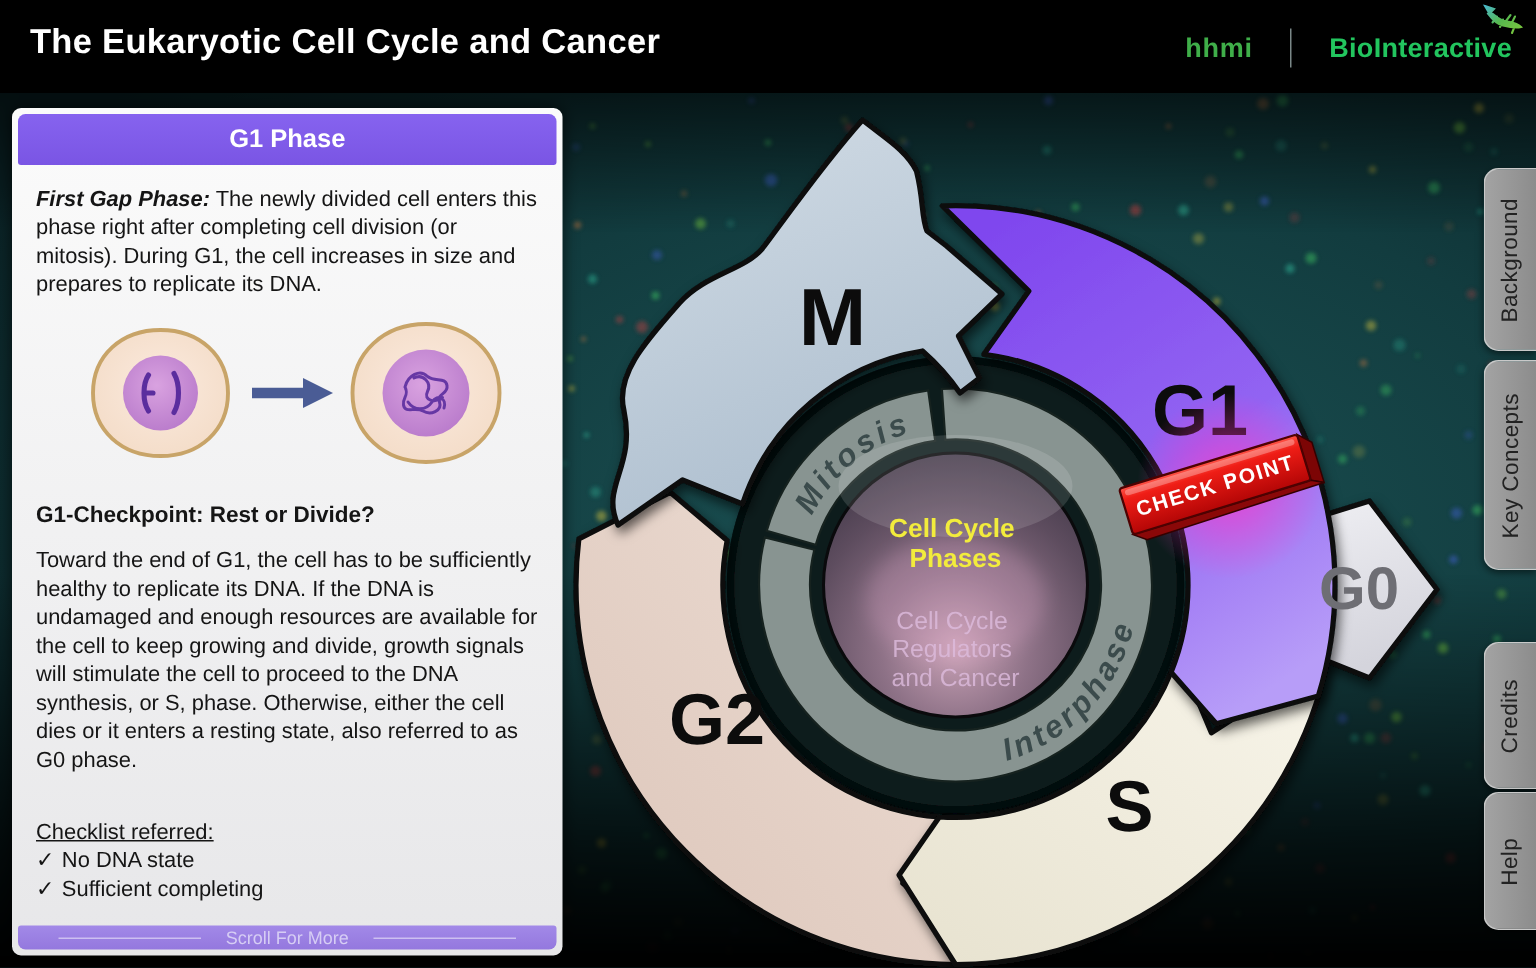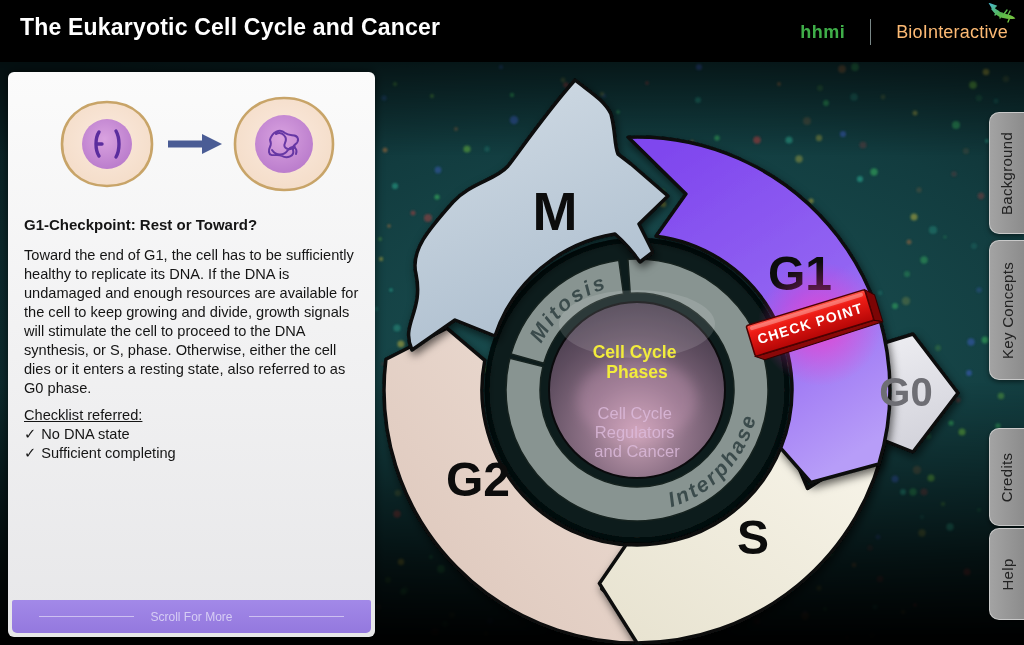--- a/index.html
+++ b/index.html
@@ -3,36 +3,36 @@
 <meta charset="utf-8">
 <style>
   html,body{margin:0;padding:0;background:#000;}
   body{width:1024px;height:645px;overflow:hidden;font-family:"Liberation Sans",sans-serif;position:relative;}
   
   .topbar{position:absolute;top:0;left:0;width:1024px;height:54px;background:#000;display:flex;align-items:center;justify-content:space-between;z-index:30;}
   .app-title{color:#fff;font-size:23px;font-weight:bold;padding-left:20px;letter-spacing:.2px;}
   .brand{position:relative;display:flex;align-items:center;gap:25px;padding-right:16px;margin-top:10px;}
   .brand .hhmi{color:#3fae49;font-size:18px;font-weight:bold;letter-spacing:.5px;}
   .brand .vr{width:1px;height:26px;background:#9aa;opacity:.8;}
-  .brand .bio{color:#fdba74;font-size:18px;font-weight:normal;letter-spacing:.2px;}
+  .brand .bio{color:#22c55e;font-size:18px;font-weight:bold;letter-spacing:.2px;}
   .gecko{position:absolute;top:-16px;right:8px;}
   
   .stage{position:absolute;top:62px;left:0;width:1024px;height:583px;background:#0d2a2c;}
   .stage svg.scene{position:absolute;top:0;left:0;}
   
   .panel{position:absolute;top:10px;left:8px;width:367px;height:565px;background:linear-gradient(#fbfbfb,#e7e7e9);border-radius:6px;z-index:20;box-shadow:0 0 10px rgba(0,0,0,.65);}
   .panel-header{margin:4px;height:34px;border-radius:5px 5px 2px 2px;background:linear-gradient(#8663ef,#7a55e4);display:flex;align-items:center;justify-content:center;color:#fff;font-size:17px;font-weight:bold;}
   .panel-body{padding:10px 16px 0 16px;color:#151515;font-size:14.6px;line-height:19px;}
   .lead{font-weight:bold;font-style:italic;}
   .cells{margin:6px 0 2px 0;text-align:center;}
   .subhead{font-weight:bold;font-size:15px;margin:10px 0 12px 0;}
-  .para2{margin-bottom:8px;}
+  .para2{margin-bottom:29px;}
   .chk-title{text-decoration:underline;}
   .chk-row{display:flex;gap:5px;align-items:baseline;}
-  .panel-footer{position:absolute;left:4px;right:4px;bottom:4px;height:33px;border-radius:2px 2px 5px 5px;background:linear-gradient(#a289e8,#9478de);display:flex;align-items:center;justify-content:center;gap:16px;}
+  .panel-footer{position:absolute;left:4px;right:4px;bottom:4px;height:16px;border-radius:2px 2px 5px 5px;background:linear-gradient(#a289e8,#9478de);display:flex;align-items:center;justify-content:center;gap:16px;}
   .panel-footer .ln{width:95px;height:1px;background:rgba(255,255,255,.5);}
   .panel-footer .txt{color:#d6cdf4;font-size:12px;}
   
   .tab{position:absolute;right:0;width:34px;background:linear-gradient(90deg,#a3a3a3,#8c8c8c);border:1px solid #c9c9c9;border-right:none;border-radius:10px 0 0 10px;display:flex;align-items:center;justify-content:center;z-index:25;box-shadow:0 2px 5px rgba(0,0,0,.5);cursor:pointer;}
   .tab span{transform:rotate(-90deg);white-space:nowrap;color:#222;font-size:15px;letter-spacing:.3px;}
   .tab.t0{top:50px;height:120px;}
   .tab.t1{top:178px;height:138px;}
   .tab.t2{top:366px;height:96px;}
   .tab.t3{top:466px;height:90px;}
 </style>
@@ -475,21 +475,23 @@
   <g transform="translate(810,261) rotate(-17)">
     <polygon points="62,-16 70,-8 70,20 62,16" fill="#7c0505" stroke="#300" stroke-width="1"></polygon>
     <polygon points="-62,16 62,16 70,20 -54,22" fill="#8a0808" stroke="#300" stroke-width="1"></polygon>
     <rect x="-62" y="-16" width="124" height="32" rx="2" fill="url(#gradCP)" stroke="#4d0202" stroke-width="1.5"></rect>
     <rect x="-59" y="-14" width="118" height="4" rx="2" fill="#fff" opacity="0.3"></rect>
     <text x="0" y="5.5" text-anchor="middle" font-size="14" font-weight="bold" fill="#fff" letter-spacing="1.2">CHECK POINT</text>
   </g>
 </svg>
 
 <div class="panel">
+  <div class="panel-header">G1 Phase</div>
   <div class="panel-body">
+    <div><span class="lead">First Gap Phase:</span><span> The newly divided cell enters this phase right after completing cell division (or mitosis). During G1, the cell increases in size and prepares to replicate its DNA.</span></div>
     <div class="cells">
       <svg width="320" height="112" viewBox="0 0 320 112">
         <defs>
           <radialGradient id="cyto" cx="0.5" cy="0.45" r="0.75">
             <stop offset="0" stop-color="#fbeade"></stop>
                 <stop offset="0.75" stop-color="#f4ddc9"></stop>
                 <stop offset="1" stop-color="#efd4bd"></stop>
           </radialGradient>
           <radialGradient id="nuc" cx="0.45" cy="0.4" r="0.8">
             <stop offset="0" stop-color="#d9a2e0"></stop>
@@ -506,21 +508,21 @@
           <line x1="136" y1="56" x2="172" y2="56" stroke="#4a5c95" stroke-width="7"></line>
           <polygon points="170,46 190,56 170,66" fill="#4a5c95"></polygon>
         </g>
         <g>
           <path d="M203,56 C203,29 224,10 252,10 C281,10 301,30 301,56 C301,83 281,102 252,102 C224,102 203,83 203,56 Z" fill="url(#cyto)" stroke="#c8a468" stroke-width="2.6"></path>
           <circle cx="252" cy="56" r="29" fill="url(#nuc)"></circle>
           <path d="M238,52 c2,-8 10,-12 15,-7 c5,4 12,0 13,6 c1,6 -7,5 -5,11 c2,6 -6,9 -11,6 c-5,-3 -12,2 -13,-4 c-1,-5 4,-6 1,-12 M244,46 c6,-3 12,3 9,9 c-3,6 5,8 10,4 M240,62 c4,6 12,6 16,0 c4,-6 10,-2 8,4" fill="none" stroke="#5b2d9e" stroke-width="2" stroke-linecap="round" opacity="0.9"></path>
         </g>
       </svg>
     </div>
-    <div class="subhead">G1-Checkpoint: Rest or Toward?</div>
+    <div class="subhead">G1-Checkpoint: Rest or Divide?</div>
     <div class="para2">Toward the end of G1, the cell has to be sufficiently healthy to replicate its DNA. If the DNA is undamaged and enough resources are available for the cell to keep growing and divide, growth signals will stimulate the cell to proceed to the DNA synthesis, or S, phase. Otherwise, either the cell dies or it enters a resting state, also referred to as G0 phase.</div>
     <div class="chk-title">Checklist referred:</div>
     <div class="chk-row">
           <span>✓</span>
           <span>No DNA state</span>
         </div>
     <div class="chk-row">
           <span>✓</span>
           <span>Sufficient completing</span>
         </div>

